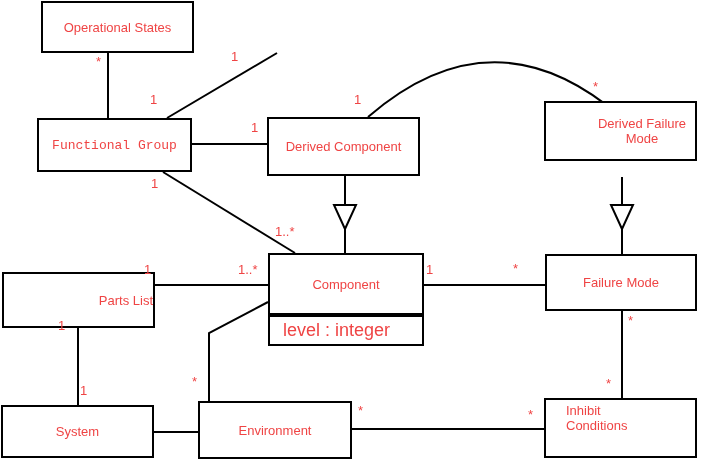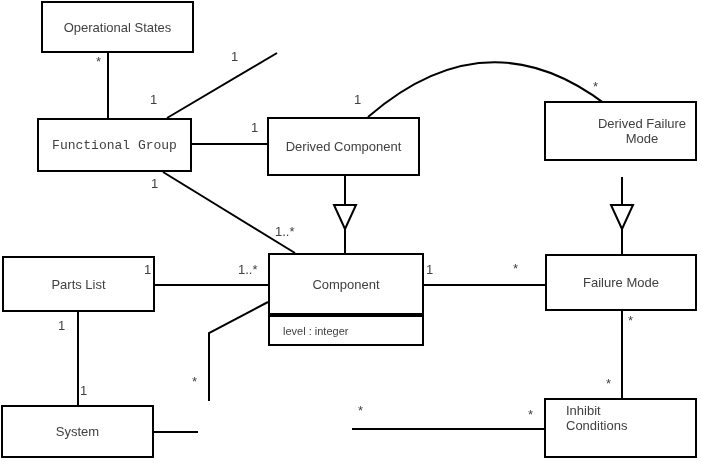--- a/index.html
+++ b/index.html
@@ -3,21 +3,21 @@
 <meta charset="utf-8">
 <style>
   html, body { margin: 0; padding: 0; background: #ffffff; }
   #canvas {
     position: relative;
     width: 702px;
     height: 464px;
     background: #ffffff;
     overflow: hidden;
     font-family: "Liberation Sans", sans-serif;
-    color: #404040;
+    color: #ef4444;
   }
   #edges {
     position: absolute;
     left: 0; top: 0;
     width: 702px; height: 464px;
     z-index: 1;
   }
   #edges polyline, #edges line, #edges path {
     fill: none;
     stroke: #000000;
@@ -53,21 +53,21 @@
     text-align: left;
     padding: 3px 12px 0 20px;
   }
   .class-attr {
     box-sizing: border-box;
     height: 31px;
     border-top: 4px solid #000000;
     display: flex;
     align-items: center;
     padding-left: 13px;
-    font-size: 11px;
+    font-size: 18px;
   }
   .mult {
     position: absolute;
     font-size: 13px;
     line-height: 14px;
     z-index: 3;
     white-space: nowrap;
   }
 </style>
 </head>
@@ -101,32 +101,35 @@
     </div>
     <div class="class-box" style="left: 37px; top: 118px; width: 155px; height: 54px; font-family: Liberation Mono, monospace;">
       <div class="class-name">Functional Group</div>
     </div>
     <div class="class-box" style="left: 267px; top: 117px; width: 153px; height: 59px;">
       <div class="class-name">Derived Component</div>
     </div>
     <div class="class-box" style="left: 544px; top: 101px; width: 153px; height: 60px; padding-left: 43px;">
       <div class="class-name">Derived Failure Mode</div>
     </div>
-    <div class="class-box" style="left: 2px; top: 256px; width: 153px; height: 56px;">
+    <div class="class-box" style="left: 2px; top: 272px; width: 153px; height: 56px; align-items: flex-end;">
       <div class="class-name">Parts List</div>
     </div>
     <div class="class-box" style="left: 268px; top: 253px; width: 156px; height: 93px;">
       <div class="class-name">Component</div>
       <div class="class-attr">level : integer</div>
     </div>
     <div class="class-box" style="left: 545px; top: 254px; width: 152px; height: 57px;">
       <div class="class-name">Failure Mode</div>
     </div>
     <div class="class-box" style="left: 1px; top: 405px; width: 153px; height: 53px;">
       <div class="class-name">System</div>
+    </div>
+    <div class="class-box" style="left: 198px; top: 401px; width: 154px; height: 58px;">
+      <div class="class-name">Environment</div>
     </div>
     <div class="class-box align-left" style="left: 544px; top: 398px; width: 153px; height: 60px;">
       <div class="class-name">Inhibit
 Conditions</div>
     </div>
     <span class="mult" style="left: 96px; top: 55px;">*</span>
     <span class="mult" style="left: 150px; top: 93px;">1</span>
     <span class="mult" style="left: 231px; top: 50px;">1</span>
     <span class="mult" style="left: 251px; top: 121px;">1</span>
     <span class="mult" style="left: 151px; top: 177px;">1</span>

